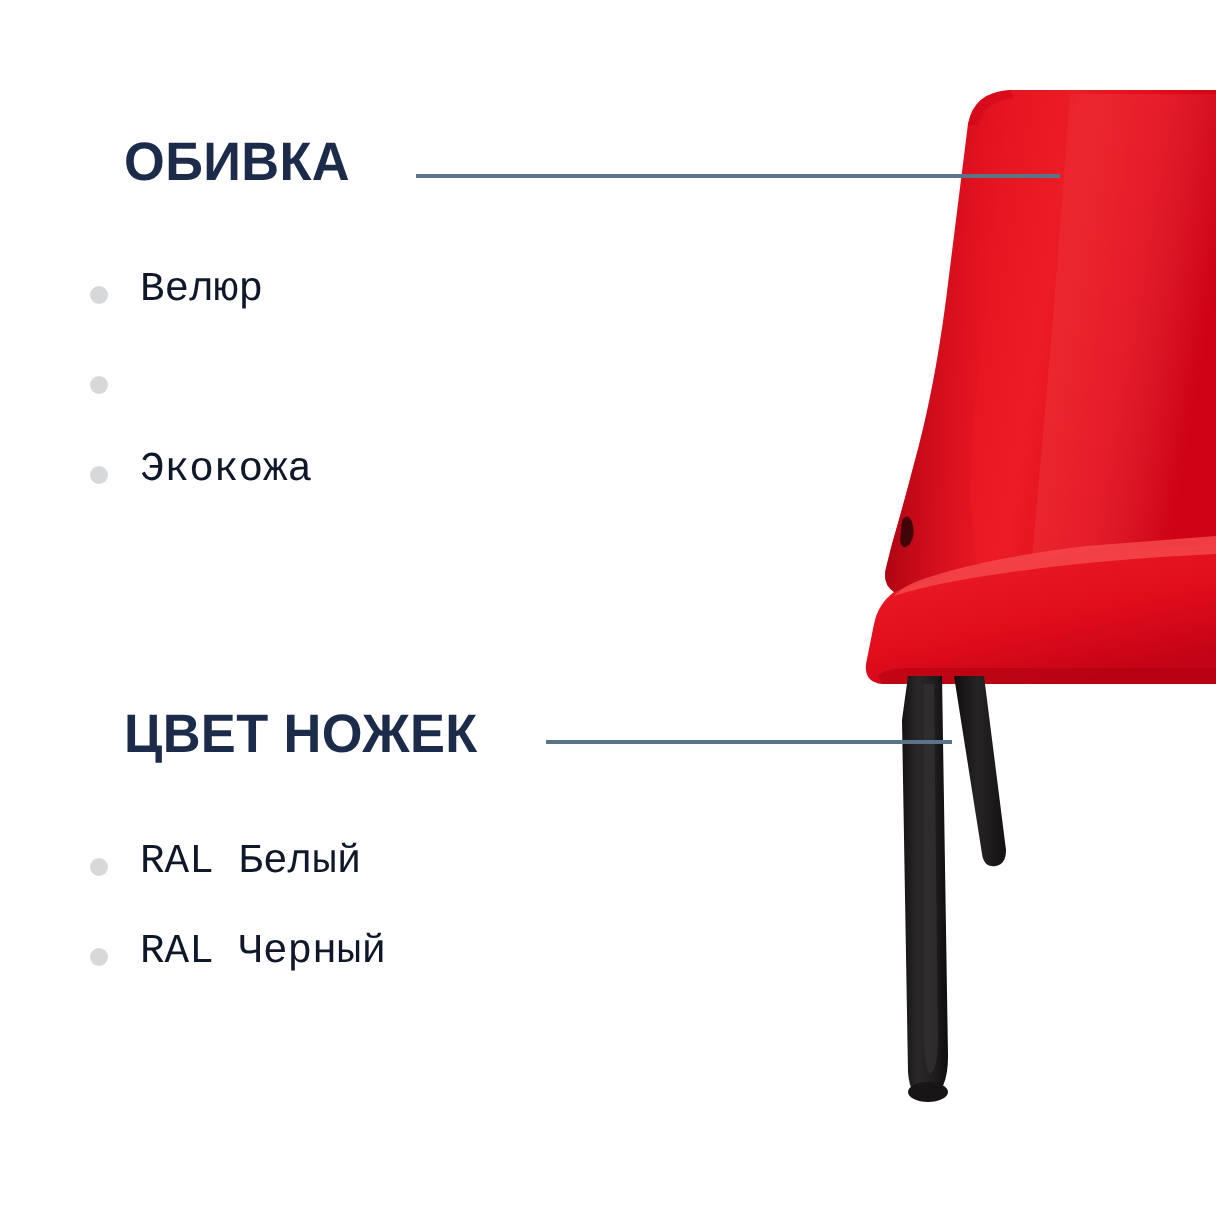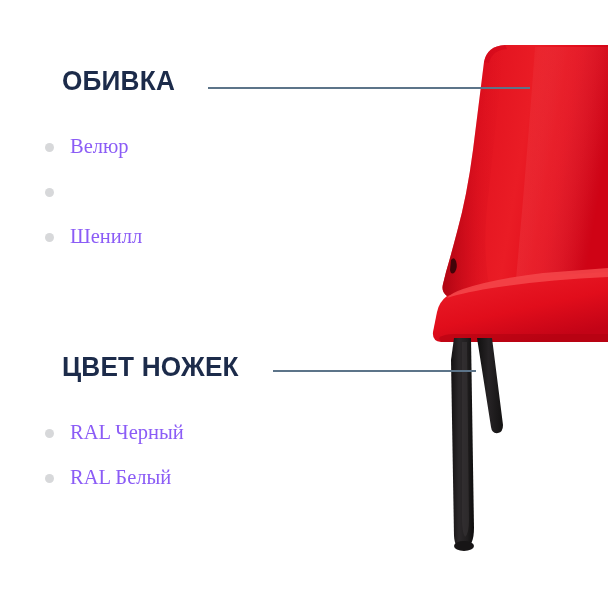--- a/index.html
+++ b/index.html
@@ -63,24 +63,24 @@
     position: absolute;
     left: 45px;
     top: 50%;
     margin-top: -4px;
     width: 9px;
     height: 9px;
     border-radius: 50%;
     background: #d7d8da;
   }
   .spec-label {
-    font-family: Liberation Serif, serif;
+    font-family: Liberation Mono, monospace;
     font-size: 20.5px;
     font-weight: normal;
-    color: #8b5cf6;
+    color: #0f172a;
     line-height: 1;
     white-space: nowrap;
   }
 
   
   .leader {
     position: absolute;
     height: 2px;
     background: #5c7489;
   }
@@ -231,32 +231,32 @@
     <ul class="spec-list">
       <li class="spec-item">
         <span class="spec-bullet"></span>
         <span class="spec-label">Велюр</span>
       </li>
       <li class="spec-item">
         <span class="spec-bullet"></span>
       </li>
       <li class="spec-item">
         <span class="spec-bullet"></span>
-        <span class="spec-label">Шенилл</span>
+        <span class="spec-label">Экокожа</span>
       </li>
     </ul>
   </div>
 
   <div class="spec-block" id="spec-legcolor">
     <h2 class="spec-heading">ЦВЕТ НОЖЕК</h2>
     <ul class="spec-list">
       <li class="spec-item">
         <span class="spec-bullet"></span>
+        <span class="spec-label">RAL Белый</span>
+      </li>
+      <li class="spec-item">
+        <span class="spec-bullet"></span>
         <span class="spec-label">RAL Черный</span>
-      </li>
-      <li class="spec-item">
-        <span class="spec-bullet"></span>
-        <span class="spec-label">RAL Белый</span>
       </li>
     </ul>
   </div>
 
 </div>
 
 </body></html>

